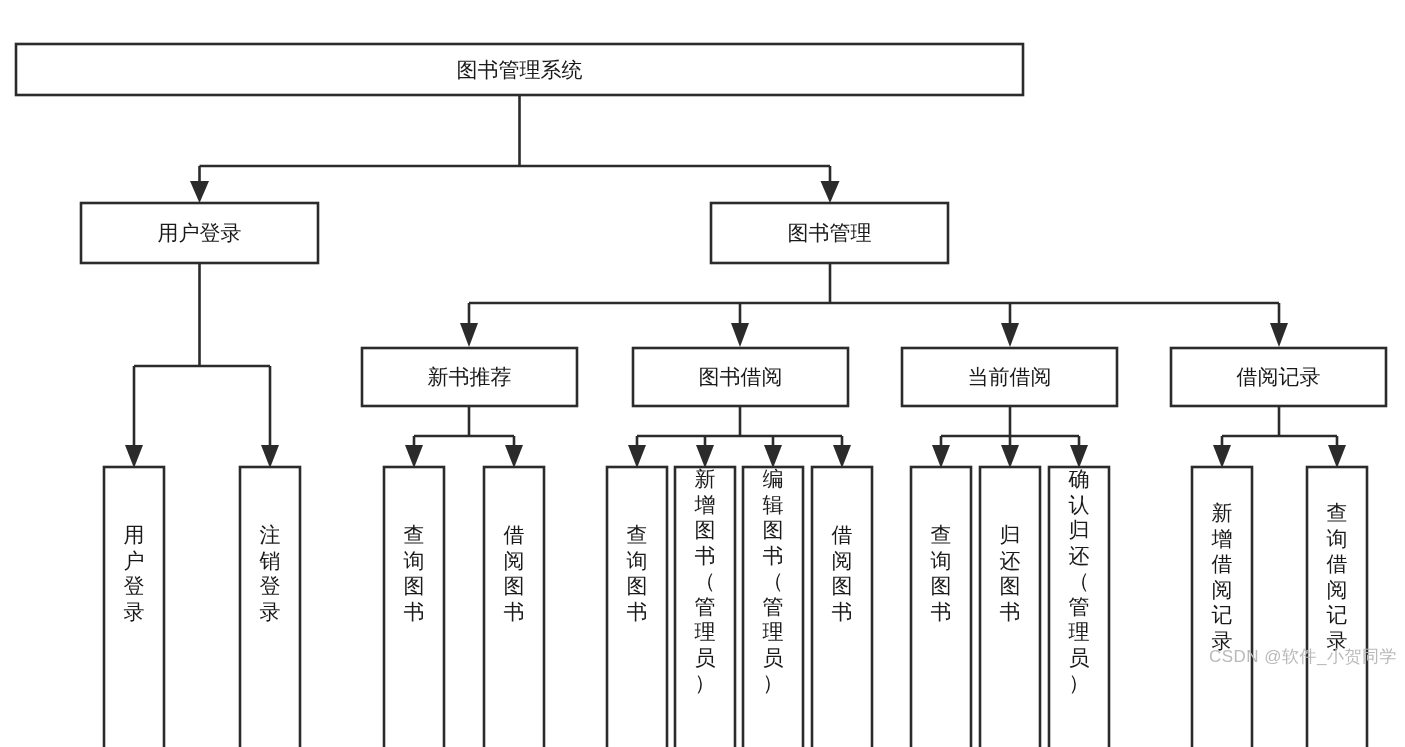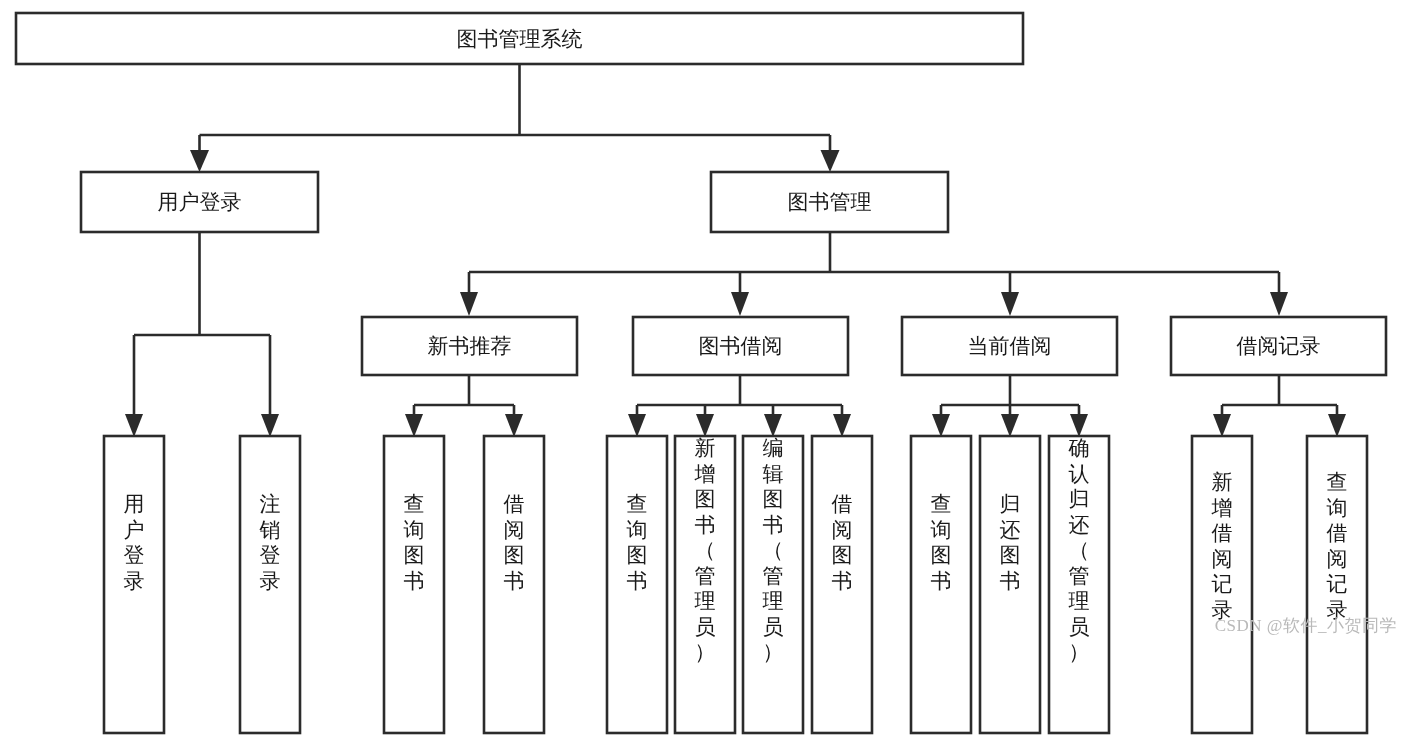--- a/index.html
+++ b/index.html
@@ -11,20 +11,21 @@
     width: 1405px;
     height: 747px;
     font-family: "Liberation Sans", "DejaVu Sans", sans-serif;
     overflow: hidden;
   }
   #diagram-root {
     position: relative;
     width: 1405px;
     height: 641px;
     background: #ffffff;
+    margin-top: 31px;
   }
   svg.flow {
     position: absolute;
     left: 0;
     top: 0;
     width: 1405px;
     height: 747px;
   }
   .node-box {
     fill: #ffffff;
@@ -51,21 +52,21 @@
   .node-label-v {
     font-family: "Liberation Sans", "DejaVu Sans", sans-serif;
     font-size: 21px;
     fill: #1a1a1a;
     text-anchor: middle;
   }
   .watermark {
     position: absolute;
     right: 8px;
     bottom: 4px;
-    font-family: Liberation Serif, serif;
+    font-family: Liberation Sans, sans-serif;
     font-size: 17px;
     color: #b9b9b9;
     letter-spacing: 0.5px;
     white-space: nowrap;
     pointer-events: none;
   }
 </style>
 </head>
 <body>
 

